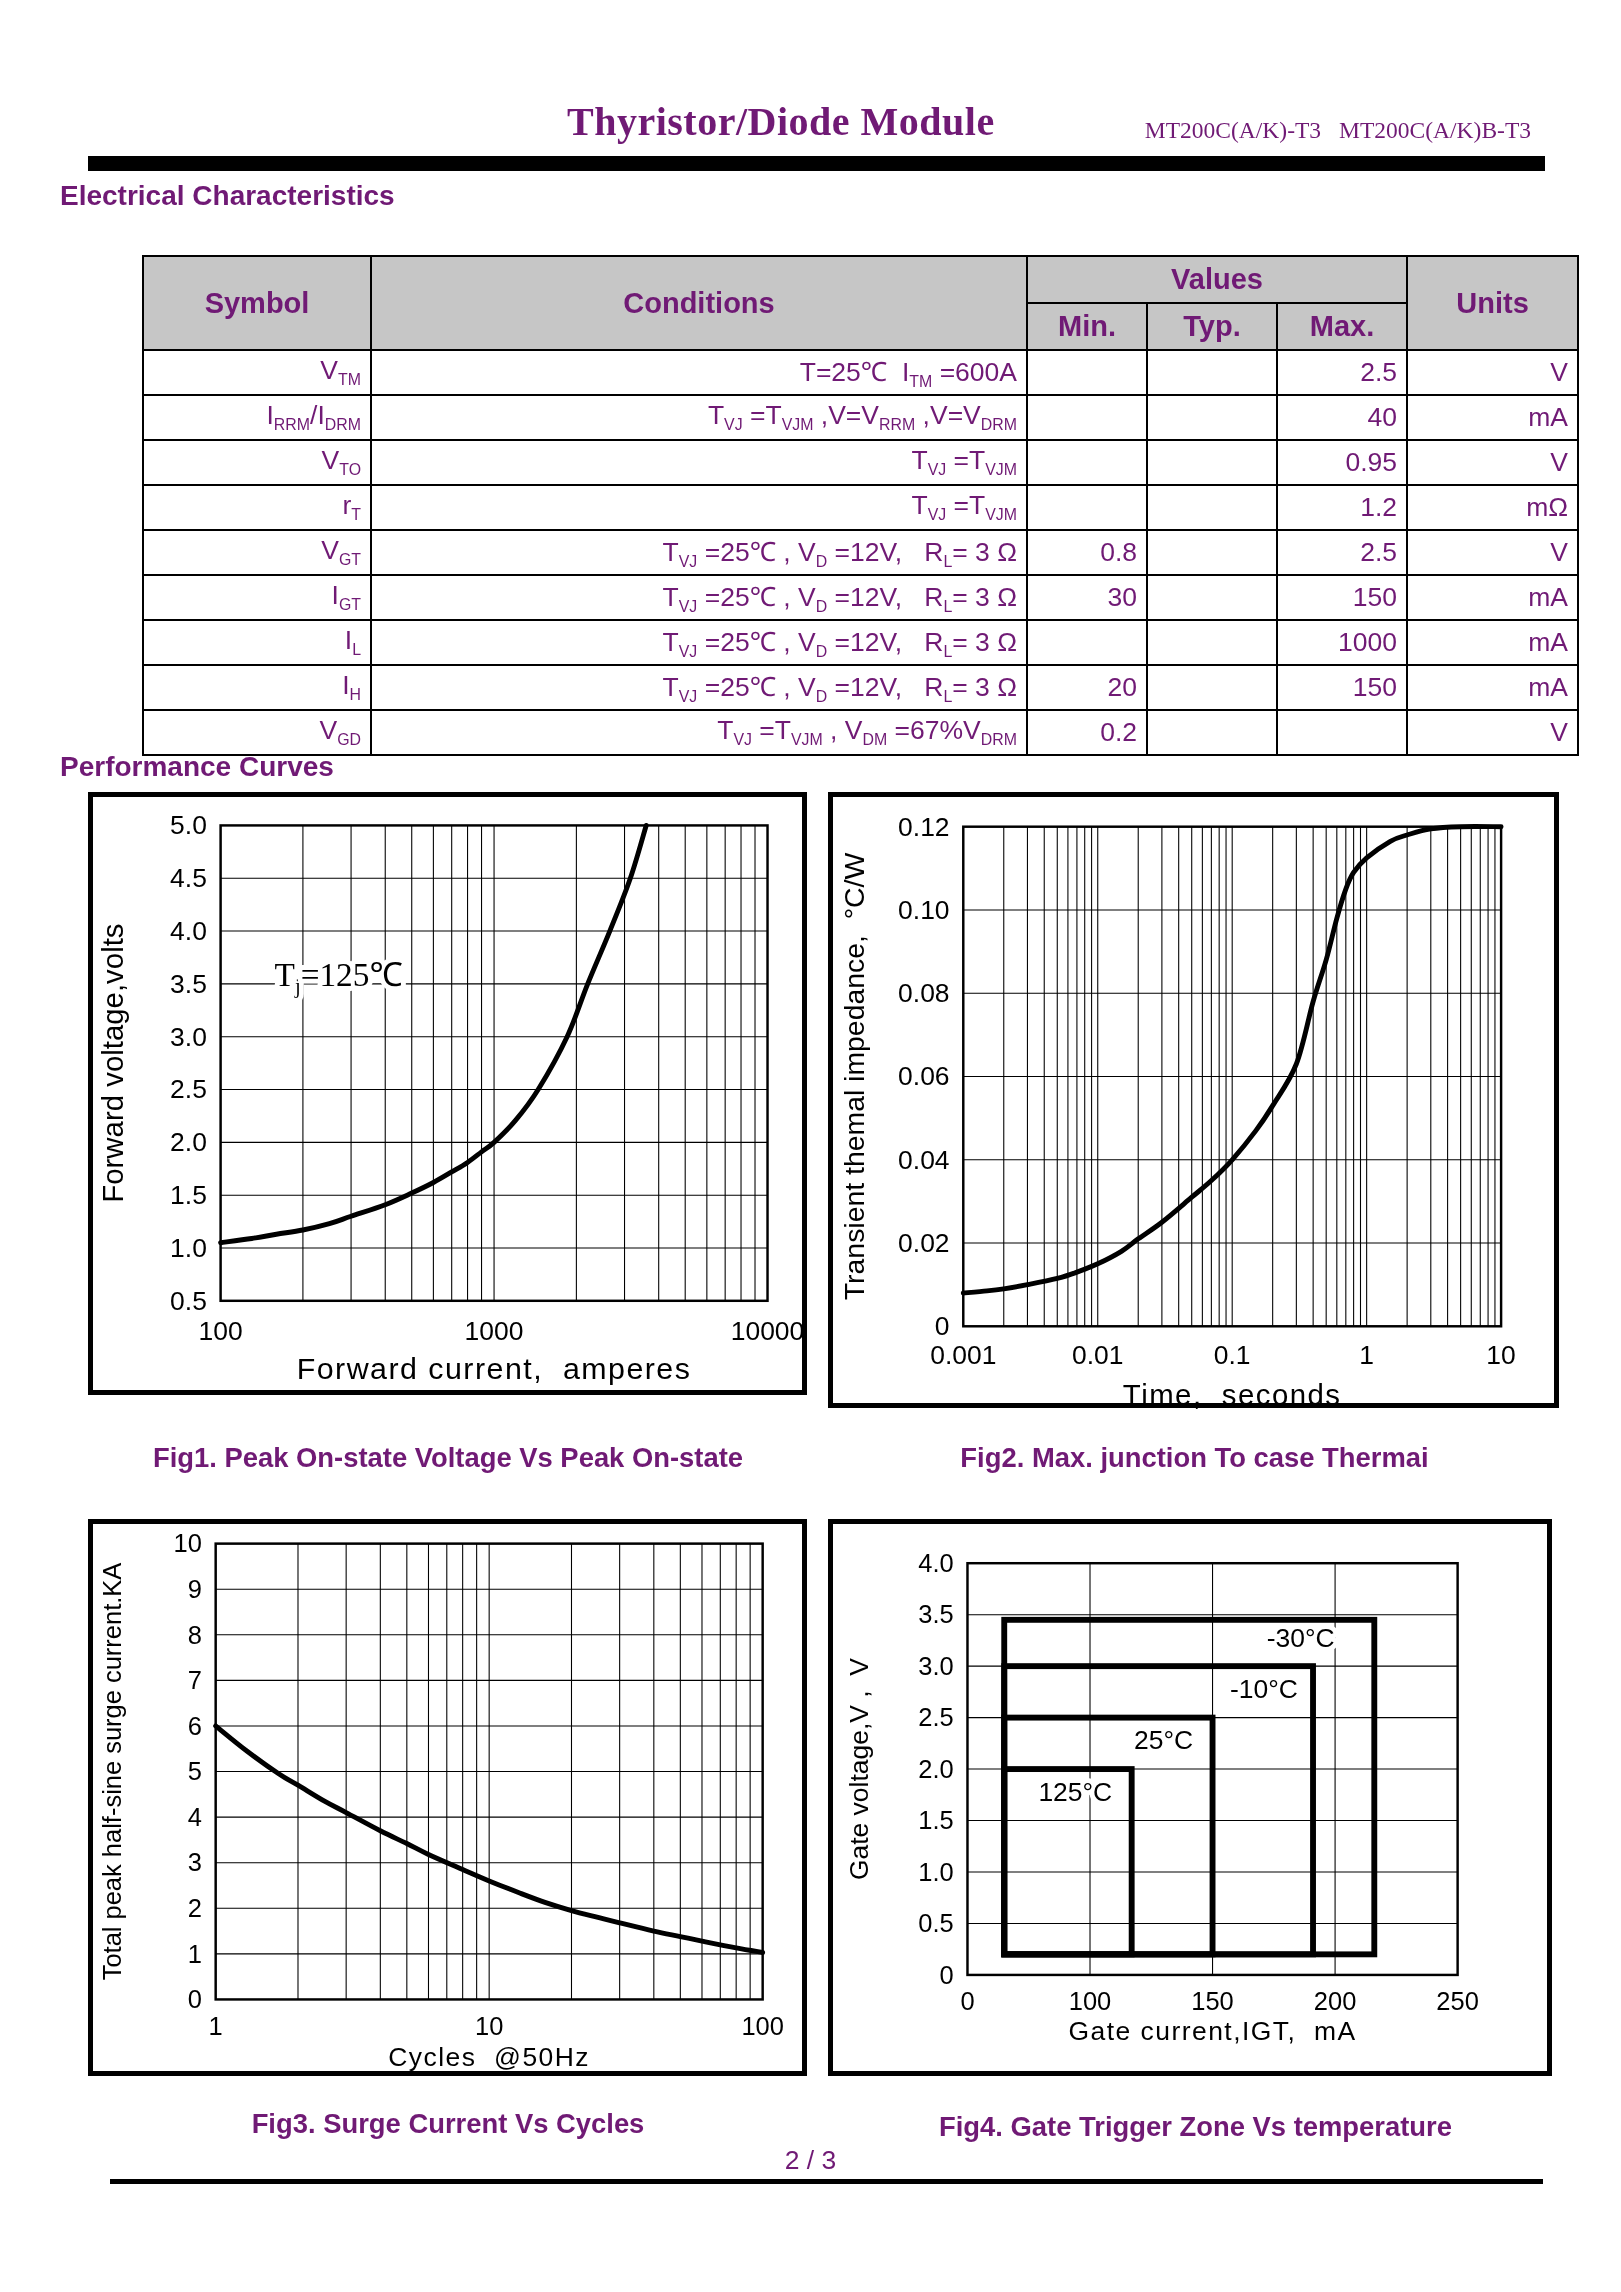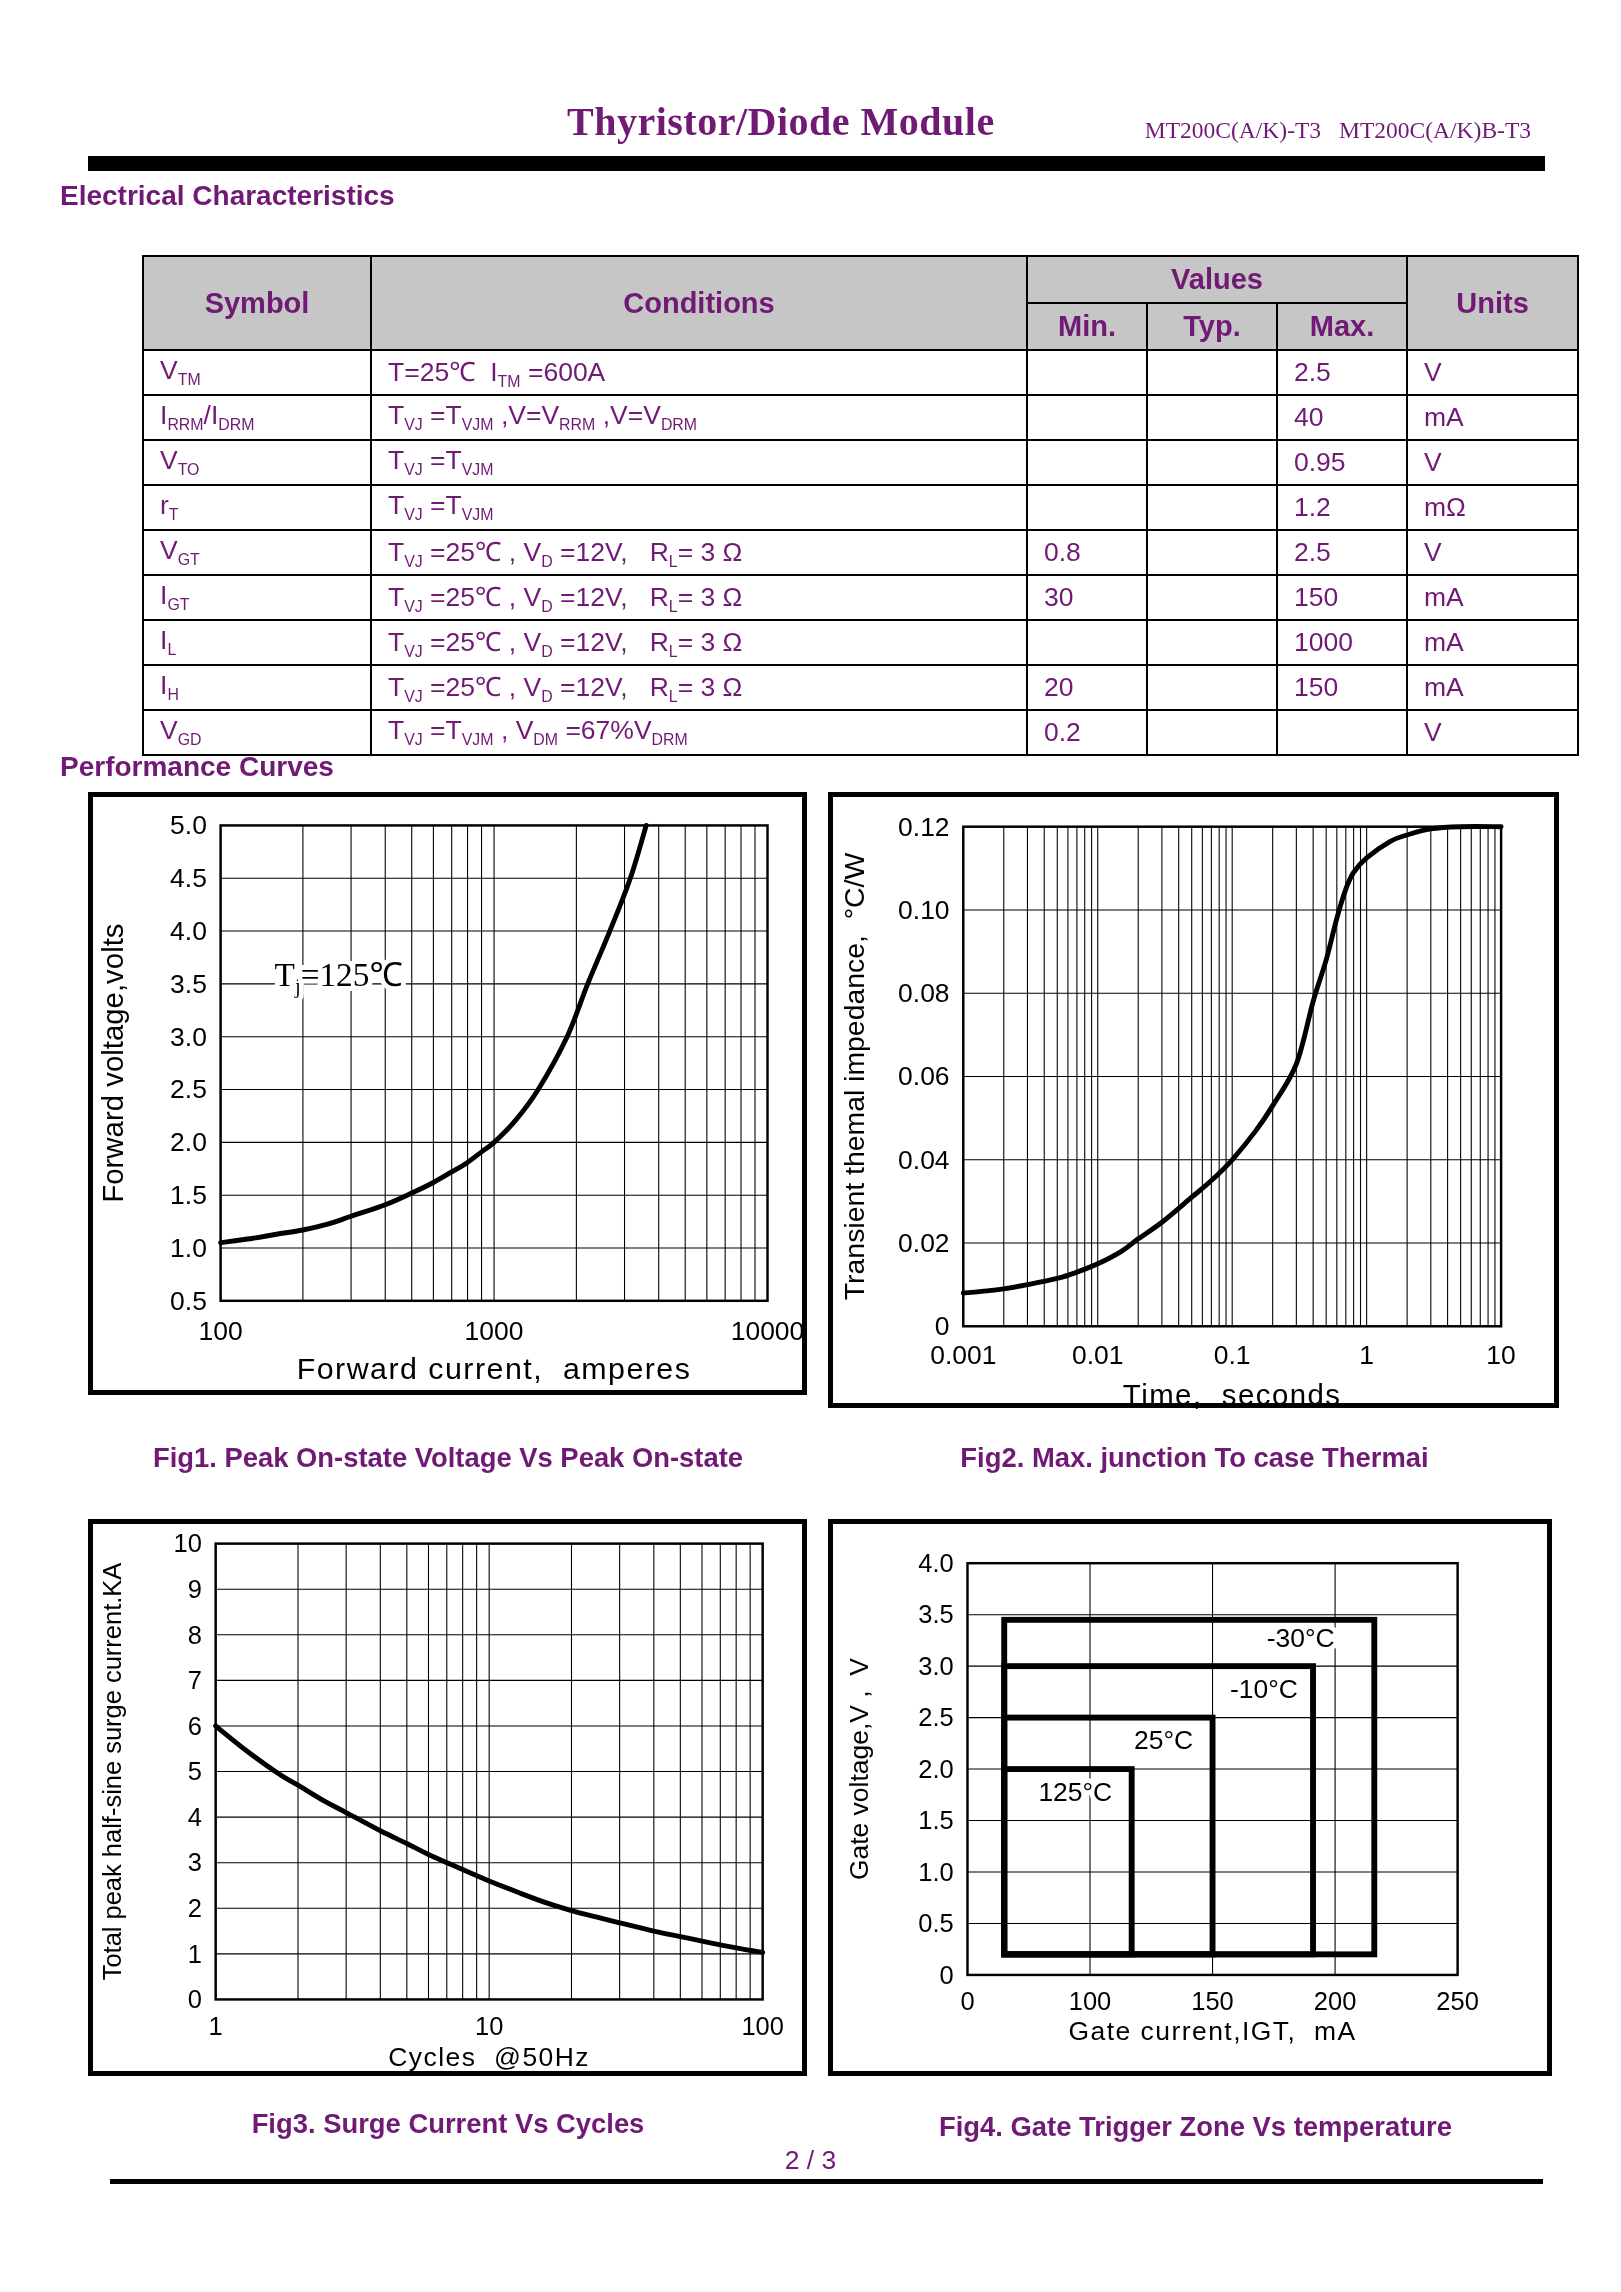--- a/index.html
+++ b/index.html
@@ -10,21 +10,21 @@
   .part-numbers{position:absolute;right:90px;top:117px;font-family:"Liberation Serif",serif;
         font-size:23.5px;display:flex;gap:18px;}
   .header-rule{position:absolute;left:88px;top:156px;width:1457px;height:14.7px;background:#000;}
   .section-h{position:absolute;left:60px;margin:0;font-size:28px;font-weight:bold;}
   #sec-elec{top:180px;}
   #sec-perf{top:751px;}
   table.ec{position:absolute;left:98px;top:255px;width:1435px;border-collapse:collapse;
         table-layout:fixed;border:2.9px solid #000;margin-left:44px;}
   table.ec th,table.ec td{border:2px solid #000;}
   table.ec thead th{background:#c6c6c6;font-size:29px;font-weight:bold;height:45px;padding:0;}
-  table.ec td{height:43px;font-size:26.5px;text-align:left;padding:0 16px;}
+  table.ec td{height:43px;font-size:26.5px;text-align:right;padding:0 9px;}
   td.col-symbol{font-size:27.4px;}
   td.col-conditions{text-align:left;padding-left:14.7px;white-space:pre-wrap;}
   table.ec sub,td sub{font-size:0.6em;}
   .figbox{position:absolute;border:5.9px solid #000;background:#fff;}
   #fig1-box{left:88px;top:792px;width:709px;height:593px;}
   #fig2-box{left:828px;top:792px;width:721px;height:606px;}
   #fig3-box{left:88px;top:1519px;width:709px;height:547px;}
   #fig4-box{left:828px;top:1519px;width:714px;height:547px;}
   .figbox svg{overflow:visible;display:block;}
   svg text{white-space:pre;}

